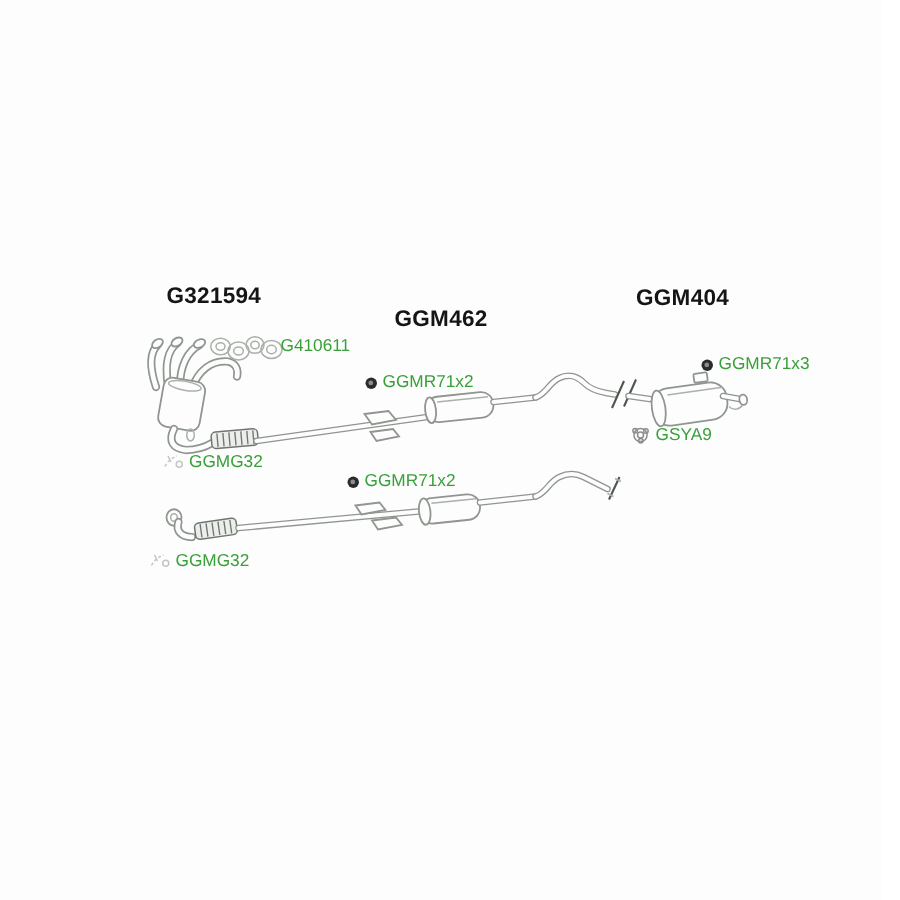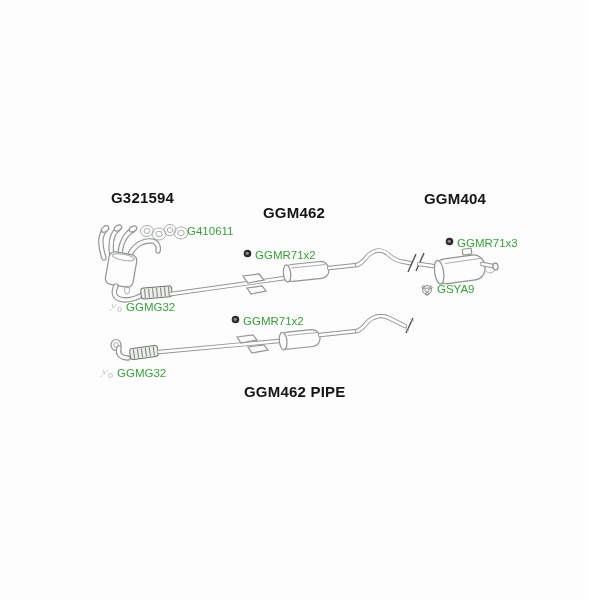--- a/index.html
+++ b/index.html
@@ -7,21 +7,21 @@
     position:relative; width:588px; height:600px;
     background:#fdfdfd; overflow:hidden;
     font-family:"Liberation Sans", sans-serif;
   }
   .drawing { position:absolute; left:0; top:0; }
   .heading {
     position:absolute; font-weight:700; font-size:15px; color:#151515;
     white-space:nowrap; letter-spacing:.2px; cursor:pointer;
   }
   .part-label {
-    position:absolute; display:flex; gap:3px;
+    position:absolute; display:flex; align-items:center; gap:3px;
     font-size:11.5px; color:#38a038; white-space:nowrap; cursor:pointer;
   }
   .part-label .icon { display:inline-flex; line-height:0; }
   
   .tube-o {stroke:#8f958f; stroke-width:5.5; fill:none; stroke-linecap:round;}
   .tube-i {stroke:#fdfdfd; stroke-width:3.2; fill:none; stroke-linecap:round;}
   .pipe-o {stroke:#8f958f; stroke-width:4.4; fill:none; stroke-linecap:round;}
   .pipe-i {stroke:#fdfdfd; stroke-width:2.7; fill:none; stroke-linecap:round;}
   .outline {fill:#fdfdfd; stroke:#8f958f; stroke-width:1.2;}
   .sketch  {fill:none; stroke:#aab0aa; stroke-width:1;}
@@ -147,37 +147,36 @@
       <path class="pipe-o" d="M357,331 C364,329 366,321 373,318 C379,315 385,316 389,318 C393,320 399,323 405,326"></path>
       <path class="pipe-i" d="M357,331 C364,329 366,321 373,318 C379,315 385,316 389,318 C393,320 399,323 405,326"></path>
       <path class="dark" d="M413,318 L406,333"></path>
       <path class="sketch" d="M410,319 L414,321 M405,329 L409,331"></path>
     </g>
   </svg>
 
   <div class="heading" style="left:111px; top:189px">G321594</div>
   <div class="heading" style="left:263px; top:204px">GGM462</div>
   <div class="heading" style="left:424px; top:190px">GGM404</div>
-  <div class="heading" style="left:244px; top:383px">GGM462 PIPE</div>
 
   <div class="part-label" style="left:187px; top:225px">
     <span>G410611</span>
   </div>
 
   <div class="part-label" style="left:243px; top:249px">
     <span class="icon">
       <svg width="9" height="9" viewBox="0 0 9 9">
         <circle cx="4.5" cy="4.5" r="3.8" fill="#2b2b2b"></circle>
         <circle cx="4.2" cy="4.3" r="1.6" fill="#8d8d8d"></circle>
       </svg>
     </span>
     <span>GGMR71x2</span>
   </div>
 
-  <div class="part-label" style="left:445px; top:237px">
+  <div class="part-label" style="left:467px; top:237px">
     <span class="icon">
       <svg width="9" height="9" viewBox="0 0 9 9">
         <circle cx="4.5" cy="4.5" r="3.8" fill="#2b2b2b"></circle>
         <circle cx="4.2" cy="4.3" r="1.6" fill="#8d8d8d"></circle>
       </svg>
     </span>
     <span>GGMR71x3</span>
   </div>
 
   <div class="part-label" style="left:420px; top:283px">

